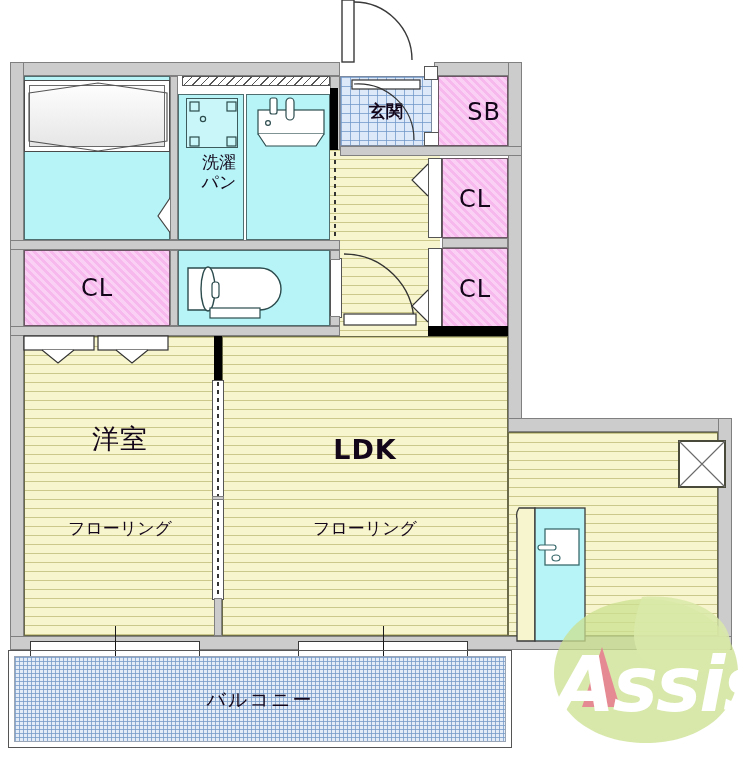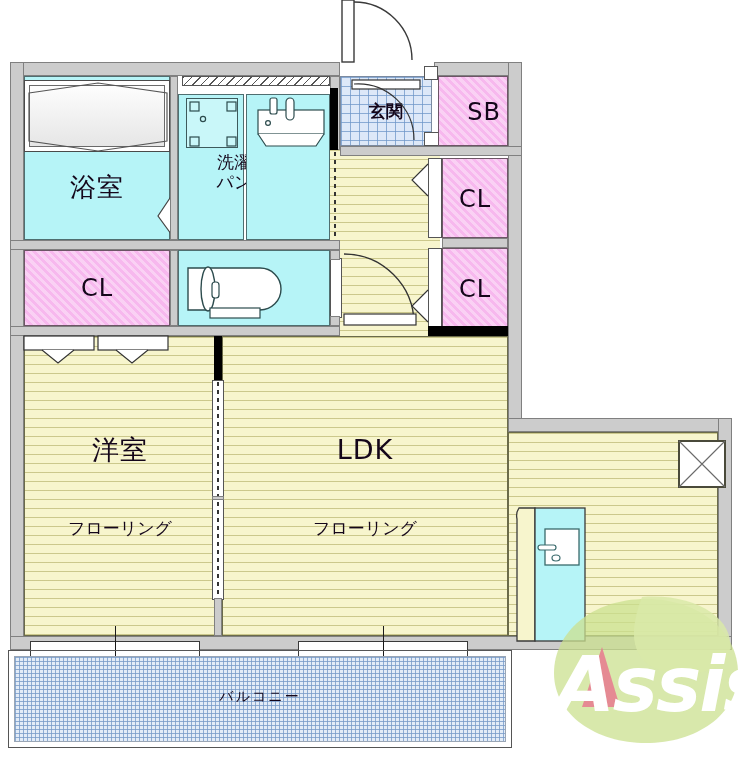--- a/index.html
+++ b/index.html
@@ -53,21 +53,21 @@
     border:1px solid #555;
   }
 
   
   .lbl{position:absolute;color:#14061a;text-align:center;
        white-space:pre-line;line-height:1.18;pointer-events:none;}
   .lbl-room{font-size:26px;letter-spacing:1px;}
   .lbl-big{font-size:27px;letter-spacing:1px;}
   .lbl-sm{font-size:17px;letter-spacing:0px;}
   .lbl-cl{font-size:24px;letter-spacing:1px;}
-  .lbl-bal{font-size:14px;letter-spacing:2px;}
+  .lbl-bal{font-size:19px;letter-spacing:2px;}
   .lbl-gen{font-size:17px;font-weight:600;}
 
   
   .tub-box{background:#ffffff;border:1px solid #4a4a4a;}
   .tub-in{position:absolute;left:4px;top:4px;right:4px;bottom:4px;
           background:linear-gradient(180deg,#fdfdfd,#e6e6e6);
           border:1px solid #6a6a6a;}
   .sq{border:1px solid #3d5a5c;background:#c9f7f9;}
 
   svg{display:block;overflow:visible;}
@@ -126,39 +126,38 @@
 
   <div class="ab floor" style="left:508px;top:432px;width:210px;height:204px;"></div>
 
   <div class="ab wet" style="left:24px;top:76px;width:146px;height:164px;"></div>
   <div class="ab tub-box" style="left:24px;top:80px;width:146px;height:72px;">
     <div class="tub-in"></div>
     <svg class="ab" style="left:0;top:0;" width="146" height="72" viewBox="0 0 146 72">
       <path d="M4 12 L73 2 L142 12 L142 60 L73 70 L4 60 Z" fill="none" stroke="#555" stroke-width="1.2"></path>
     </svg>
   </div>
-  <div class="lbl lbl-room" style="left:24px;top:172px;width:146px;">浴室</div>
 
   <div class="ab" style="left:156px;top:190px;width:20px;height:50px;">
     <svg width="20" height="50" viewBox="0 0 20 50">
       <path d="M18 2 L2 26 L18 48" fill="#fff" stroke="#444" stroke-width="1.2"></path>
     </svg>
   </div>
 
   <div class="ab wet" style="left:178px;top:94px;width:66px;height:146px;"></div>
   <div class="ab sq" style="left:186px;top:98px;width:52px;height:50px;">
     <svg width="52" height="50" viewBox="0 0 52 50">
       <rect x="3" y="3" width="9" height="9" fill="none" stroke="#2c4b4d" stroke-width="1.2"></rect>
       <rect x="40" y="3" width="9" height="9" fill="none" stroke="#2c4b4d" stroke-width="1.2"></rect>
       <rect x="3" y="38" width="9" height="9" fill="none" stroke="#2c4b4d" stroke-width="1.2"></rect>
       <rect x="40" y="38" width="9" height="9" fill="none" stroke="#2c4b4d" stroke-width="1.2"></rect>
       <circle cx="16" cy="20" r="2.6" fill="none" stroke="#2c4b4d" stroke-width="1.2"></circle>
     </svg>
   </div>
-  <div class="lbl lbl-sm" style="left:178px;top:152px;width:82px;padding-left:15px;">洗濯
+  <div class="lbl lbl-sm" style="left:178px;top:152px;width:82px;">洗濯
 パン</div>
 
   <div class="ab wet" style="left:246px;top:94px;width:84px;height:146px;"></div>
   <div class="ab" style="left:248px;top:96px;width:80px;height:52px;">
     <svg width="80" height="52" viewBox="0 0 80 52">
       <rect x="10" y="14" width="66" height="24" fill="#ffffff" stroke="#2c4b4d" stroke-width="1.2"></rect>
       <path d="M10 38 L18 50 L68 50 L76 38" fill="#ffffff" stroke="#2c4b4d" stroke-width="1.2"></path>
       <rect x="22" y="2" width="7" height="16" rx="2" fill="#ffffff" stroke="#2c4b4d" stroke-width="1.2"></rect>
       <rect x="38" y="2" width="8" height="22" rx="4" fill="#ffffff" stroke="#2c4b4d" stroke-width="1.2"></rect>
       <circle cx="20" cy="27" r="2.4" fill="none" stroke="#2c4b4d" stroke-width="1.2"></circle>
@@ -244,24 +243,24 @@
       <rect x="4" y="64" width="72" height="11" fill="#ffffff" stroke="#333" stroke-width="1.2"></rect>
     </svg>
   </div>
 
   <div class="ab wall-dark" style="left:214px;top:336px;width:8px;height:44px;"></div>
   <div class="ab white" style="left:212px;top:380px;width:12px;height:220px;"></div>
   <div class="ab dashed" style="left:217px;top:382px;height:216px;"></div>
   <div class="ab wall" style="left:214px;top:598px;width:8px;height:38px;"></div>
   <div class="ab wall" style="left:212px;top:496px;width:12px;height:4px;"></div>
 
-  <div class="lbl lbl-big" style="left:24px;top:434px;width:192px;">洋室</div>
+  <div class="lbl lbl-big" style="left:24px;top:423px;width:192px;">洋室</div>
   <div class="lbl lbl-sm" style="left:24px;top:518px;width:192px;">フローリング</div>
 
-  <div class="lbl lbl-big" style="left:222px;top:434px;width:286px;">LDK</div>
+  <div class="lbl lbl-big" style="left:222px;top:434px;width:286px;font-weight:bold;">LDK</div>
   <div class="lbl lbl-sm" style="left:222px;top:518px;width:286px;">フローリング</div>
 
   <div class="ab" style="left:515px;top:505px;width:78px;height:140px;">
     <svg width="78" height="140" viewBox="0 0 78 140">
       <path d="M20 3 L4 3 A14 14 0 0 0 2 14 L2 136 L20 136 Z" fill="#f7f5cd" stroke="#3a3a3a" stroke-width="1.3"></path>
       <rect x="20" y="3" width="50" height="133" fill="#b6f4f7" stroke="#3a3a3a" stroke-width="1.3"></rect>
       <rect x="30" y="24" width="34" height="36" fill="#ffffff" stroke="#3a6a6c" stroke-width="1.3"></rect>
       <rect x="23" y="40" width="18" height="5" rx="2.5" fill="#ffffff" stroke="#3a6a6c" stroke-width="1.2"></rect>
       <ellipse cx="41" cy="53" rx="4" ry="3" fill="#ffffff" stroke="#3a6a6c" stroke-width="1.2"></ellipse>
     </svg>

